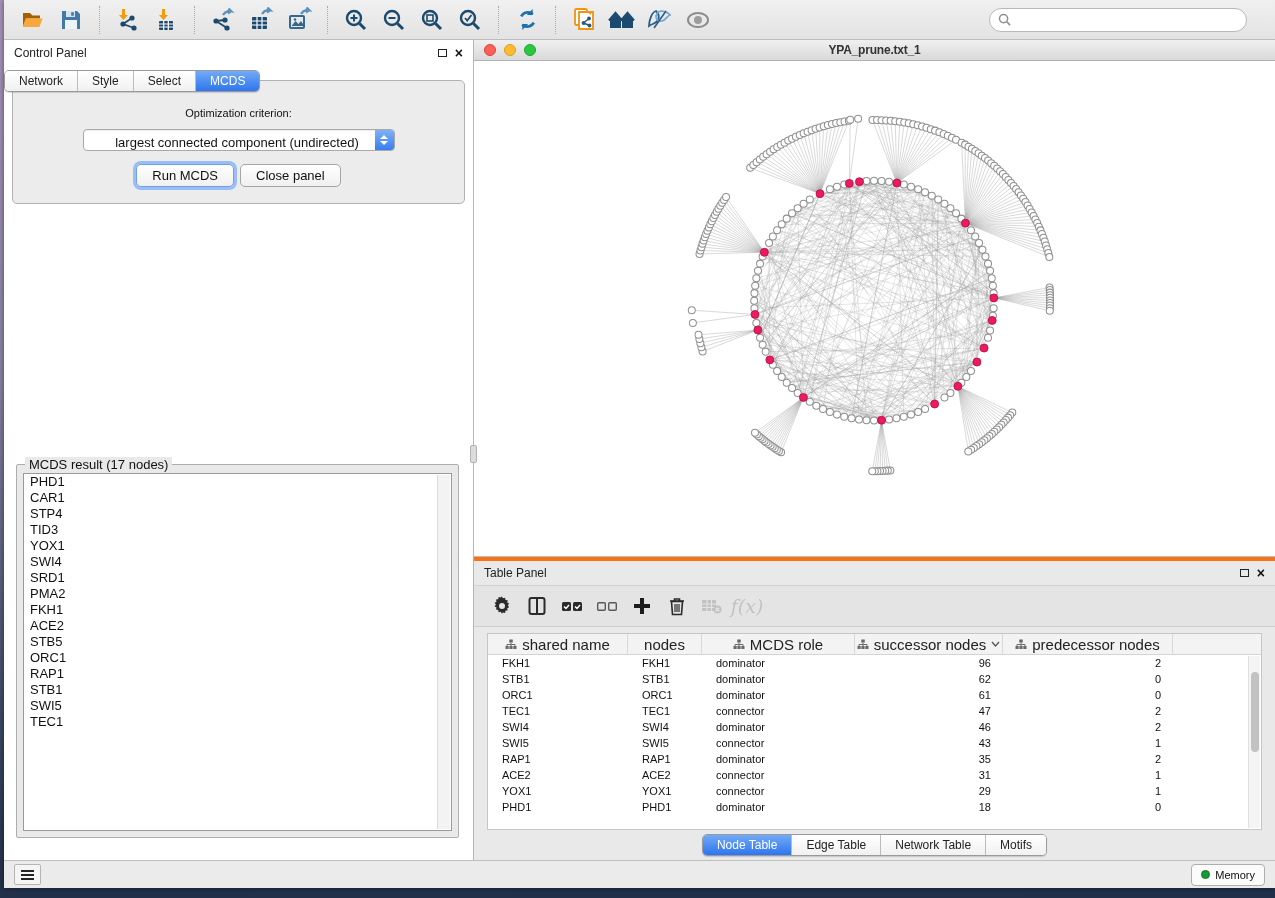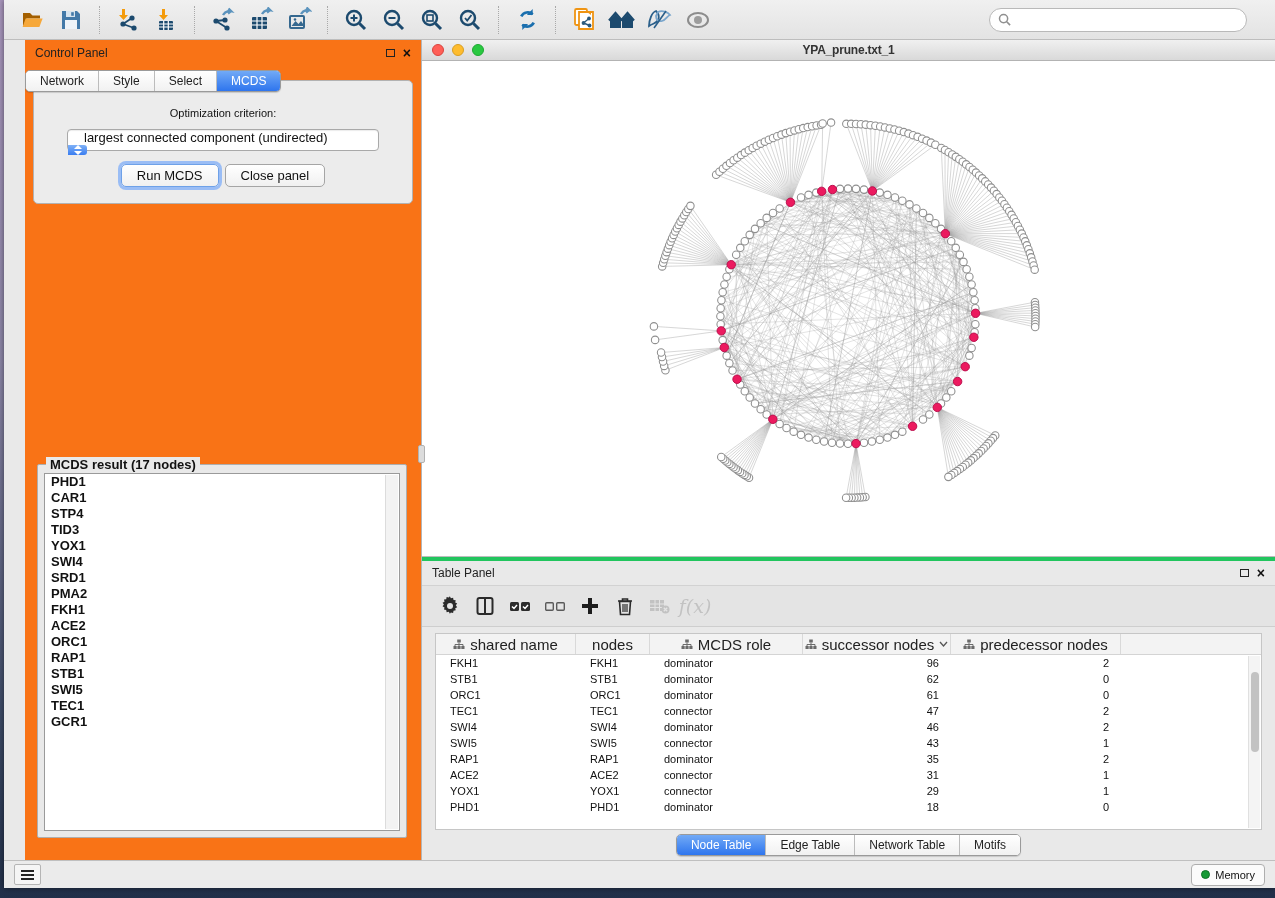--- a/index.html
+++ b/index.html
@@ -16,50 +16,50 @@
   .tbtn { width:30px; height:30px; display:flex; align-items:center; justify-content:center; margin:0 4px; cursor:default; }
   .tsep { width:1px; height:28px; border-left:1px dotted #a9a9a9; margin:0 9px; }
   .searchbox { margin-left:auto; margin-right:18px; width:258px; height:24px; background:#fff; border:1px solid #b9b9b9; border-radius:12px; display:flex; align-items:center; padding:0 8px; }
   .searchbox svg { flex:0 0 auto; }
   .searchbox input { border:none; outline:none; flex:1; font-size:12px; margin-left:5px; background:transparent; }
 
   
   .main { flex:1; display:flex; min-height:0; position:relative; }
 
   
-  .control-panel { width:397px; background:#f97316; border-right:1px solid #b5b5b5; position:relative; display:flex; flex-direction:column;margin-left:21px; }
+  .control-panel { width:470px; background:#ffffff; border-right:1px solid #b5b5b5; position:relative; display:flex; flex-direction:column; }
   .cp-header { height:26px; display:flex; align-items:center; padding:0 10px; }
   .cp-title { font-size:12px; color:#222; }
   .win-btns { margin-left:auto; display:flex; align-items:center; gap:8px; }
   .float-btn { width:9px; height:8px; border:1.5px solid #222; background:transparent; }
   .close-btn { font-size:14px; font-weight:bold; color:#111; line-height:10px; }
   .cp-tabs { display:flex; justify-content:flex-start; position:relative; z-index:2; margin-top:4px; }
   .seg { display:flex; border:1px solid #9a9a9a; border-radius:5px; overflow:hidden; background:#fdfdfd; box-shadow:0 1px 1px rgba(0,0,0,.15); }
   .seg-tab { padding:3px 14px; font-size:12px; background:linear-gradient(#ffffff,#f1f1f1); border-right:1px solid #bcbcbc; color:#222; }
   .seg-tab:last-child { border-right:none; }
   .seg-tab.active { background:linear-gradient(#72aaf6,#2e75ee); color:#fff; }
   .cp-pane { border:1px solid #b2b2b2; border-radius:5px; background:#ececec; margin:-12px 8px 0 8px; padding-top:26px; padding-bottom:16px; }
   .crit-label { text-align:center; font-size:11px; margin-bottom:10px; color:#111; }
-  .dropdown { margin:0 auto; width:312px; height:22px; background:#fff; border:1px solid #a9a9a9; border-radius:4px; display:flex; align-items:flex-start; position:relative; box-shadow:inset 0 1px 1px rgba(0,0,0,.08);flex-direction:column; }
+  .dropdown { margin:0 auto; width:312px; height:22px; background:#fff; border:1px solid #a9a9a9; border-radius:4px; display:flex; align-items:flex-end; position:relative; box-shadow:inset 0 1px 1px rgba(0,0,0,.08); }
   .dropdown .dd-text { flex:1; text-align:center; font-size:13px; color:#111; padding-left:16px; }
   .dd-cap { width:19px; height:20px; border-radius:0 3px 3px 0; background:linear-gradient(#7fb1f7,#3a7df0); display:flex; flex-direction:column; align-items:center; justify-content:center; gap:2px; }
   .dd-cap .up { width:0;height:0;border-left:4px solid transparent;border-right:4px solid transparent;border-bottom:4px solid #fff; }
   .dd-cap .dn { width:0;height:0;border-left:4px solid transparent;border-right:4px solid transparent;border-top:4px solid #fff; }
   .btn-row { display:flex; justify-content:center; gap:6px; margin-top:13px; }
   .mac-btn { background:linear-gradient(#ffffff,#f0f0f0); border:1px solid #a5a5a5; border-radius:5px; padding:3px 15px; font-size:13px; color:#111; }
   .mac-btn.focused { box-shadow:0 0 0 3px rgba(110,165,250,.65); border-color:#6ea1e8; }
-  .result-box { position:absolute; left:12px; right:14px; top:424px; bottom:22px; border:1px solid #aeaeae; border-radius:2px; background:#e9e9e9;font-weight:bold; }
+  .result-box { position:absolute; left:12px; right:14px; top:424px; bottom:22px; border:1px solid #aeaeae; border-radius:2px; background:#e9e9e9; }
   .result-legend { position:absolute; top:-8px; left:8px; background:#e9e9e9; padding:0 4px; font-size:13px; color:#111; }
   .result-list { position:absolute; inset:8px 6px 6px 6px; background:#fff; border:1px solid #9a9a9a; overflow:hidden; }
   .result-scroll { position:absolute; top:1px; bottom:1px; right:1px; width:13px; background:#f3f3f3; border-left:1px solid #dcdcdc; }
   .result-item { font-size:13px; line-height:16px; padding-left:6px; color:#111; }
   .splitter-grip { position:absolute; right:-4px; top:405px; width:7px; height:18px; background:#dcdcdc; border:1px solid #b2b2b2; border-radius:2px; z-index:5; }
 
   
-  .right-dock { flex:1; display:flex; flex-direction:column; background:#22c55e; min-width:0;justify-content:space-between; }
+  .right-dock { flex:1; display:flex; flex-direction:column; background:#f97316; min-width:0;justify-content:space-between; }
   .net-frame { height:517px; display:flex; flex-direction:column; background:#fff; border-bottom:1px solid #bdbdbd; }
   .net-titlebar { height:21px; background:linear-gradient(#f0f0f0,#d9d9d9); border-bottom:1px solid #b3b3b3; display:flex; align-items:center; position:relative; }
   .tlights { position:absolute; left:10px; display:flex; gap:8px; }
   .tl { width:12px; height:12px; border-radius:50%; }
   .net-title { margin:0 auto; font-size:12px; font-weight:bold; color:#333; font-family:"Liberation Sans",sans-serif; letter-spacing:-.2px; }
   .net-canvas-wrap { flex:1; background:#fff; position:relative; overflow:hidden; }
   .net-canvas-wrap svg { position:absolute; inset:0; }
 
   
   .table-panel { flex:1; background:#e9e9e9; display:flex; flex-direction:column; min-height:0; margin-top:4px; }
@@ -271,26 +271,26 @@
               <div class="result-item">PHD1</div>
               <div class="result-item">CAR1</div>
               <div class="result-item">STP4</div>
               <div class="result-item">TID3</div>
               <div class="result-item">YOX1</div>
               <div class="result-item">SWI4</div>
               <div class="result-item">SRD1</div>
               <div class="result-item">PMA2</div>
               <div class="result-item">FKH1</div>
               <div class="result-item">ACE2</div>
+              <div class="result-item">STB5</div>
               <div class="result-item">ORC1</div>
               <div class="result-item">RAP1</div>
               <div class="result-item">STB1</div>
               <div class="result-item">SWI5</div>
               <div class="result-item">TEC1</div>
-              <div class="result-item">GCR1</div>
             </div>
           <div class="result-scroll"></div>
         </div>
       </div>
       <div class="splitter-grip"></div>
     </div>
 
     <div class="right-dock">
 
       <div class="net-frame">

